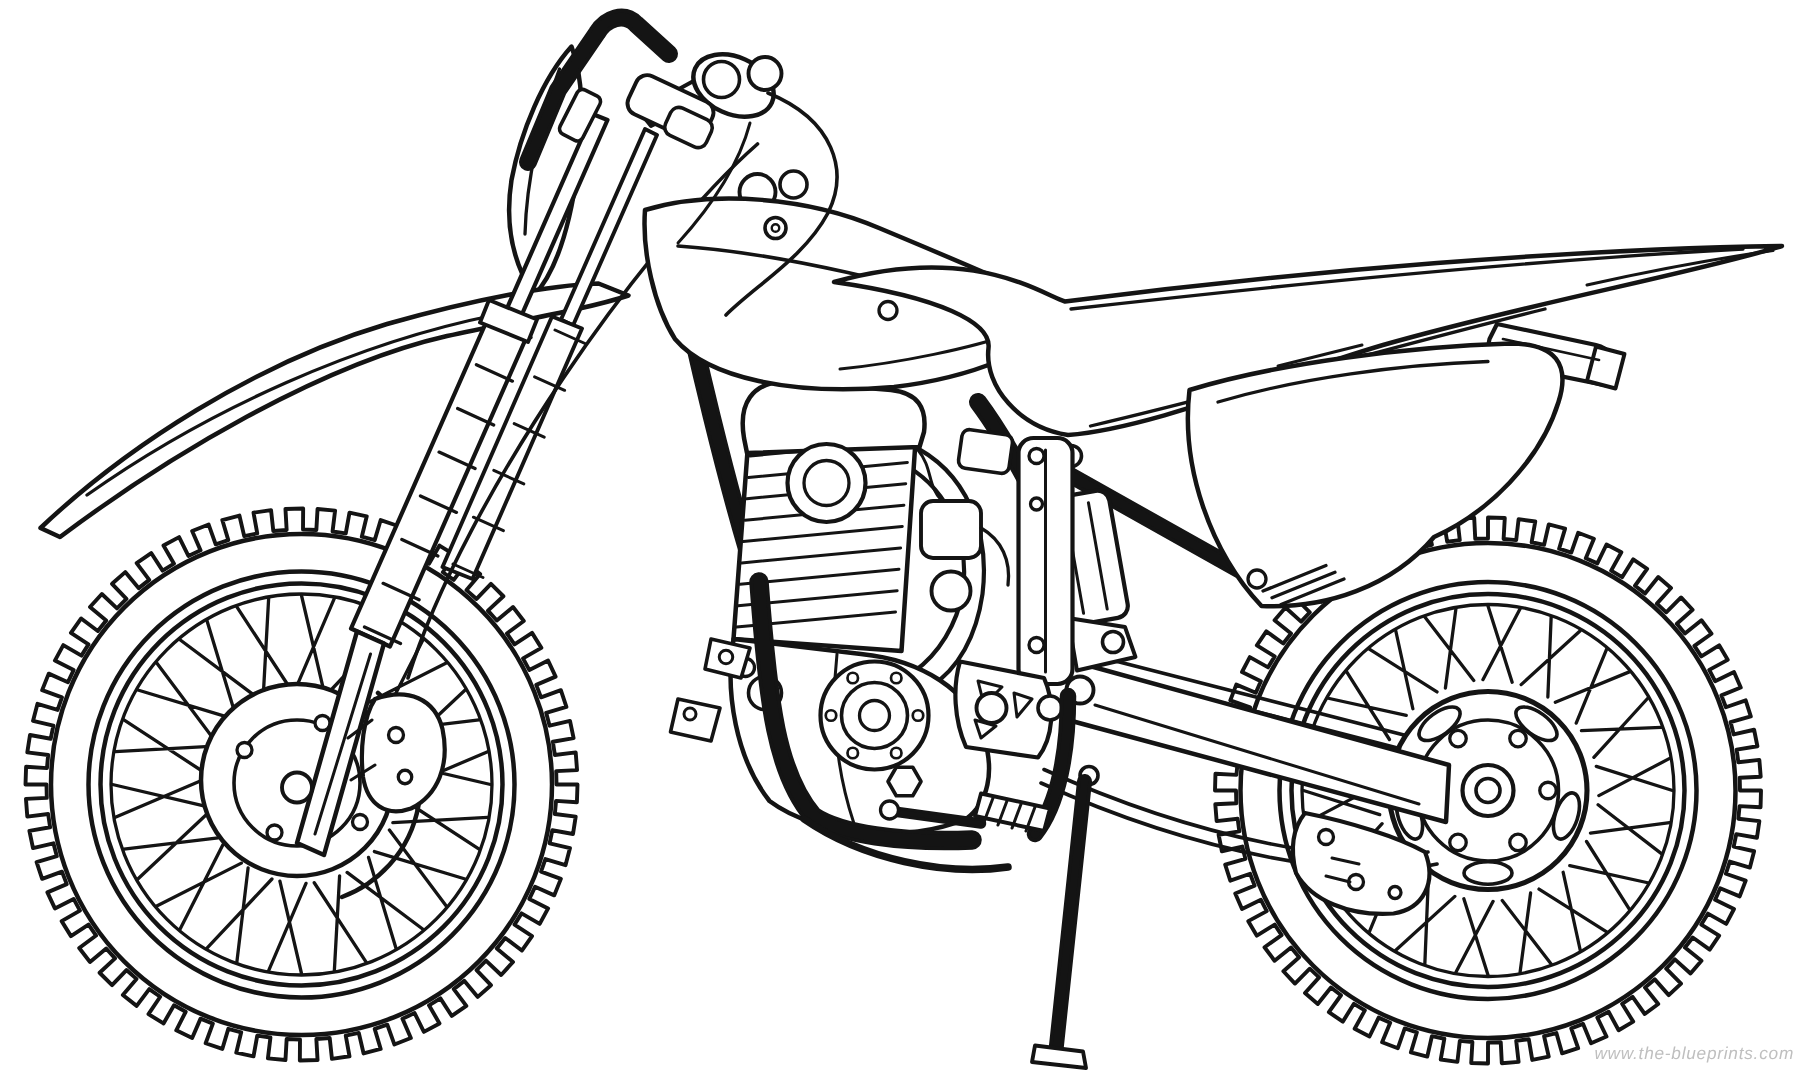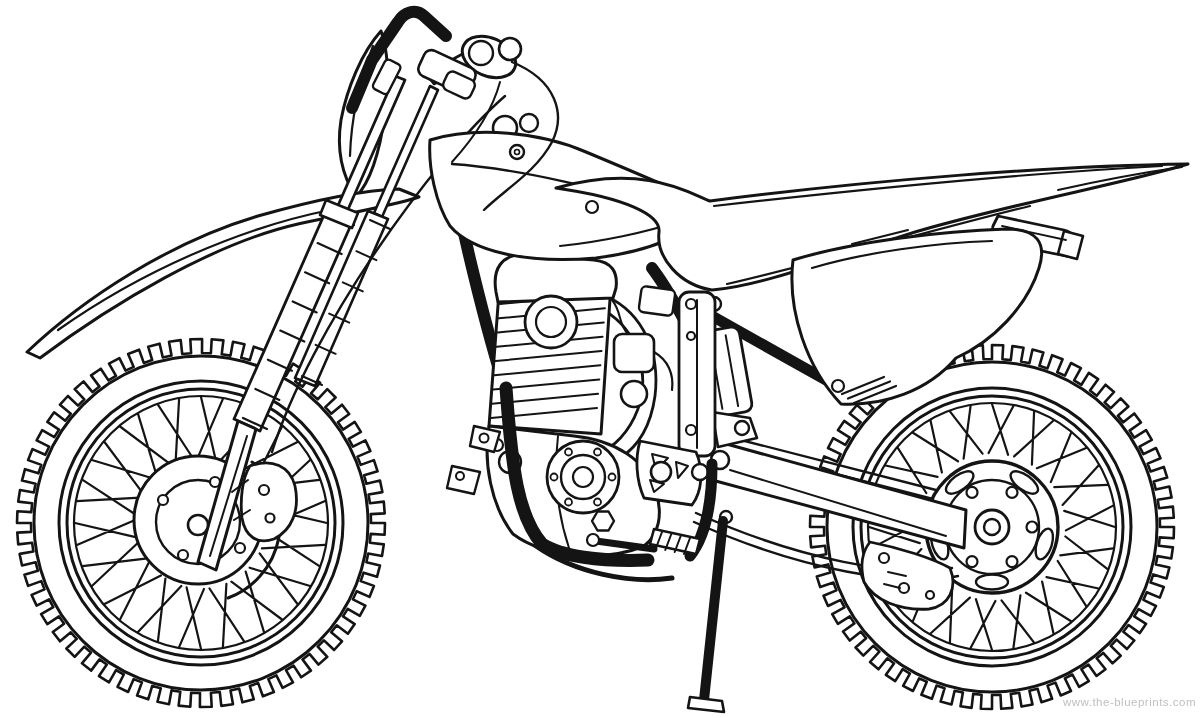--- a/index.html
+++ b/index.html
@@ -1,17 +1,17 @@
 <!DOCTYPE html>
 <html><head>
 <meta charset="utf-8">
 <style>
   html,body{margin:0;padding:0;background:#ffffff;}
   .stage{width:1200px;height:718px;position:relative;background:#fff;overflow:hidden;
-         font-family:"Liberation Sans", sans-serif;}
+         font-family:"Liberation Sans", sans-serif;font-style:italic;}
   svg{display:block}
   .w{fill:#ffffff;stroke:#141414;}
   .n{fill:none;stroke:#141414;}
   .wm{font-family:"Liberation Sans", sans-serif;}
 </style>
 </head>
 <body>
 
 <div class="stage">
 <svg viewBox="0 0 1200 718" width="1200" height="718" stroke-linecap="round" stroke-linejoin="round">

